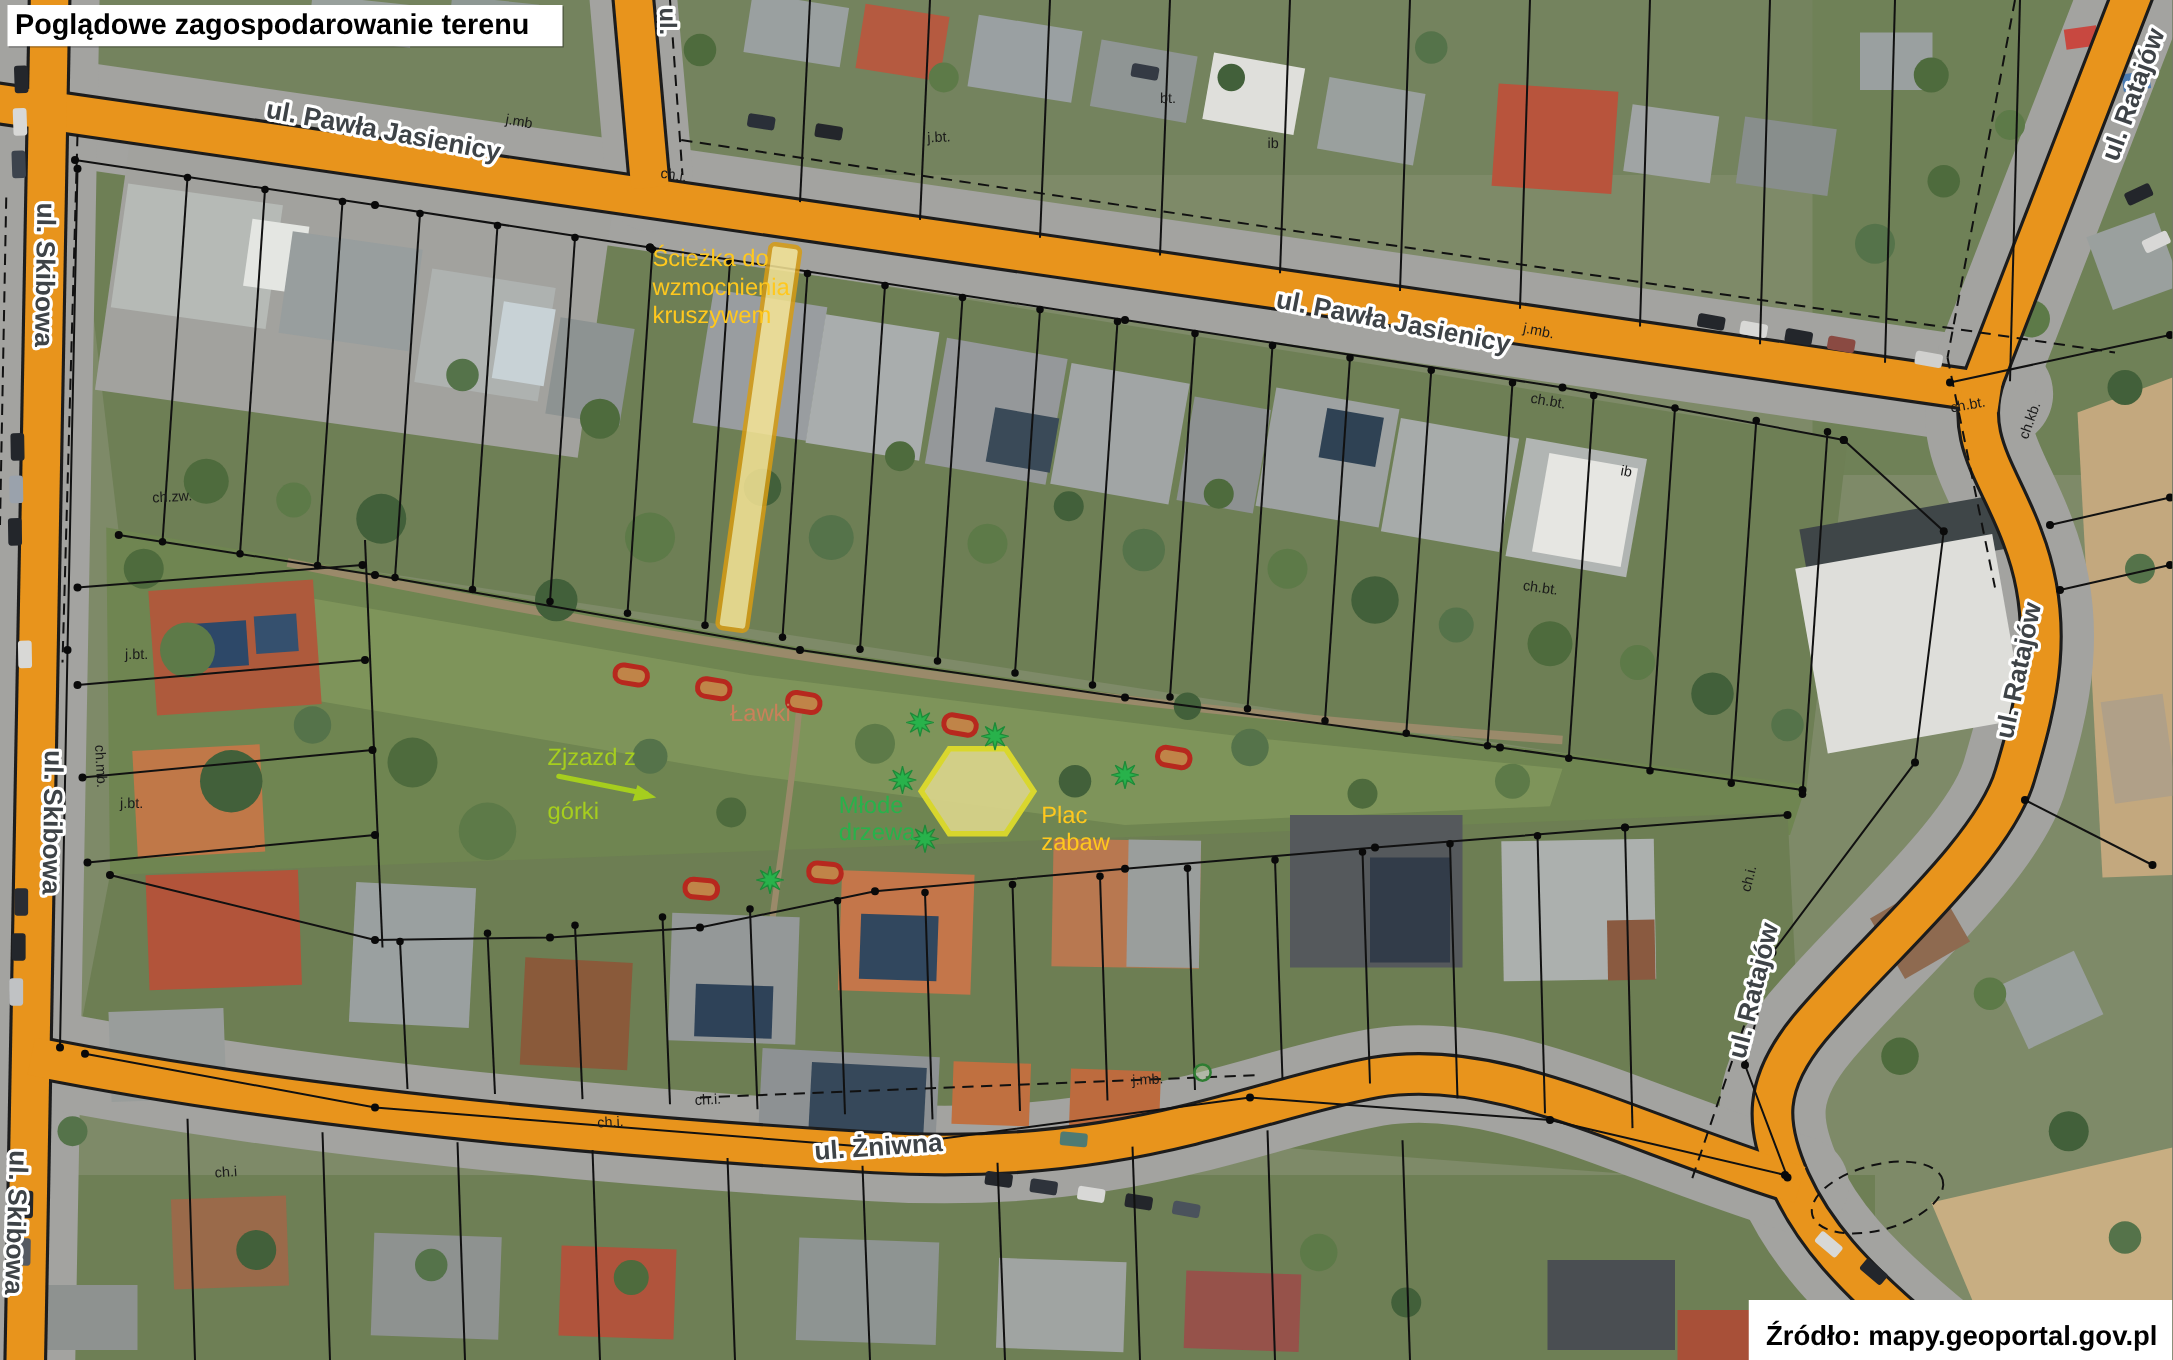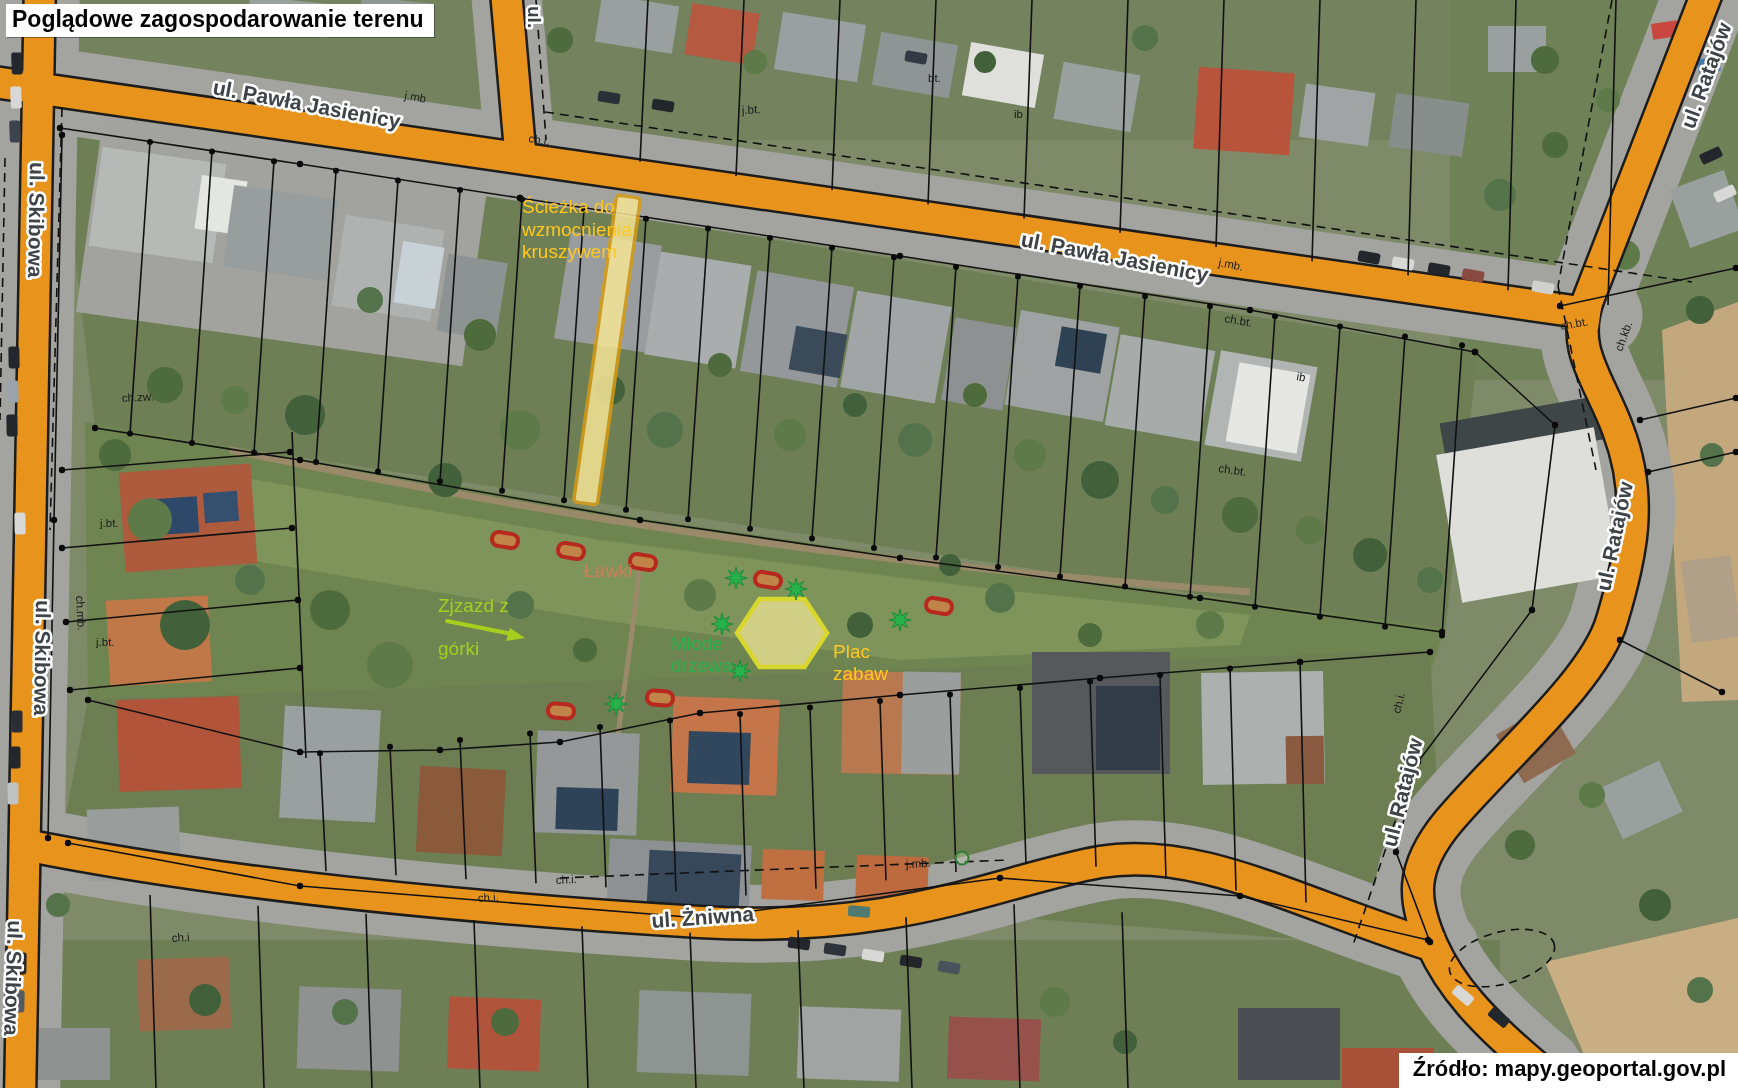--- a/index.html
+++ b/index.html
@@ -5,24 +5,24 @@
   html,body{margin:0;padding:0;background:#666;}
   #stage{position:relative;width:1738px;height:1088px;overflow:hidden;
          font-family:"Liberation Sans",sans-serif;background:#7e8a68;}
   svg{display:block;position:absolute;left:0;top:0;}
   .street-label{font-family:"Liberation Sans",sans-serif;font-size:21px;font-weight:bold;
     fill:#3e4347;stroke:#ffffff;stroke-width:5px;paint-order:stroke;stroke-linejoin:round;}
   .street-label-sm{font-size:19px;}
   .ann{font-family:"Liberation Sans",sans-serif;font-size:19px;font-weight:500;}
   .surv{font-family:"Liberation Sans",sans-serif;font-size:11.5px;fill:#1a1a1a;}
   #title-box{position:absolute;left:6px;top:4px;background:#ffffff;color:#000;
-    font-size:23px;font-weight:bold;padding:3px 10px 5px 6px;line-height:1.1;
+    font-size:23px;font-weight:bold;padding:3px 26px 5px 6px;line-height:1.1;
     font-family:"Liberation Sans",sans-serif;box-shadow:1px 1px 0 rgba(0,0,0,.35);}
   #source-box{position:absolute;right:0;bottom:0;background:#ffffff;color:#000;
-    font-size:22px;font-weight:bold;padding:3px 12px 6px 14px;
+    font-size:22px;font-weight:bold;padding:16px 12px 6px 14px;
     font-family:"Liberation Sans",sans-serif;}
 </style>
 </head>
 <body>
 
 <div id="stage">
   <svg id="map" viewBox="0 0 1738 1088" width="1738" height="1088">
 
     <g>
       <rect x="0" y="0" width="1738" height="1088" fill="#7e8a68"></rect>

